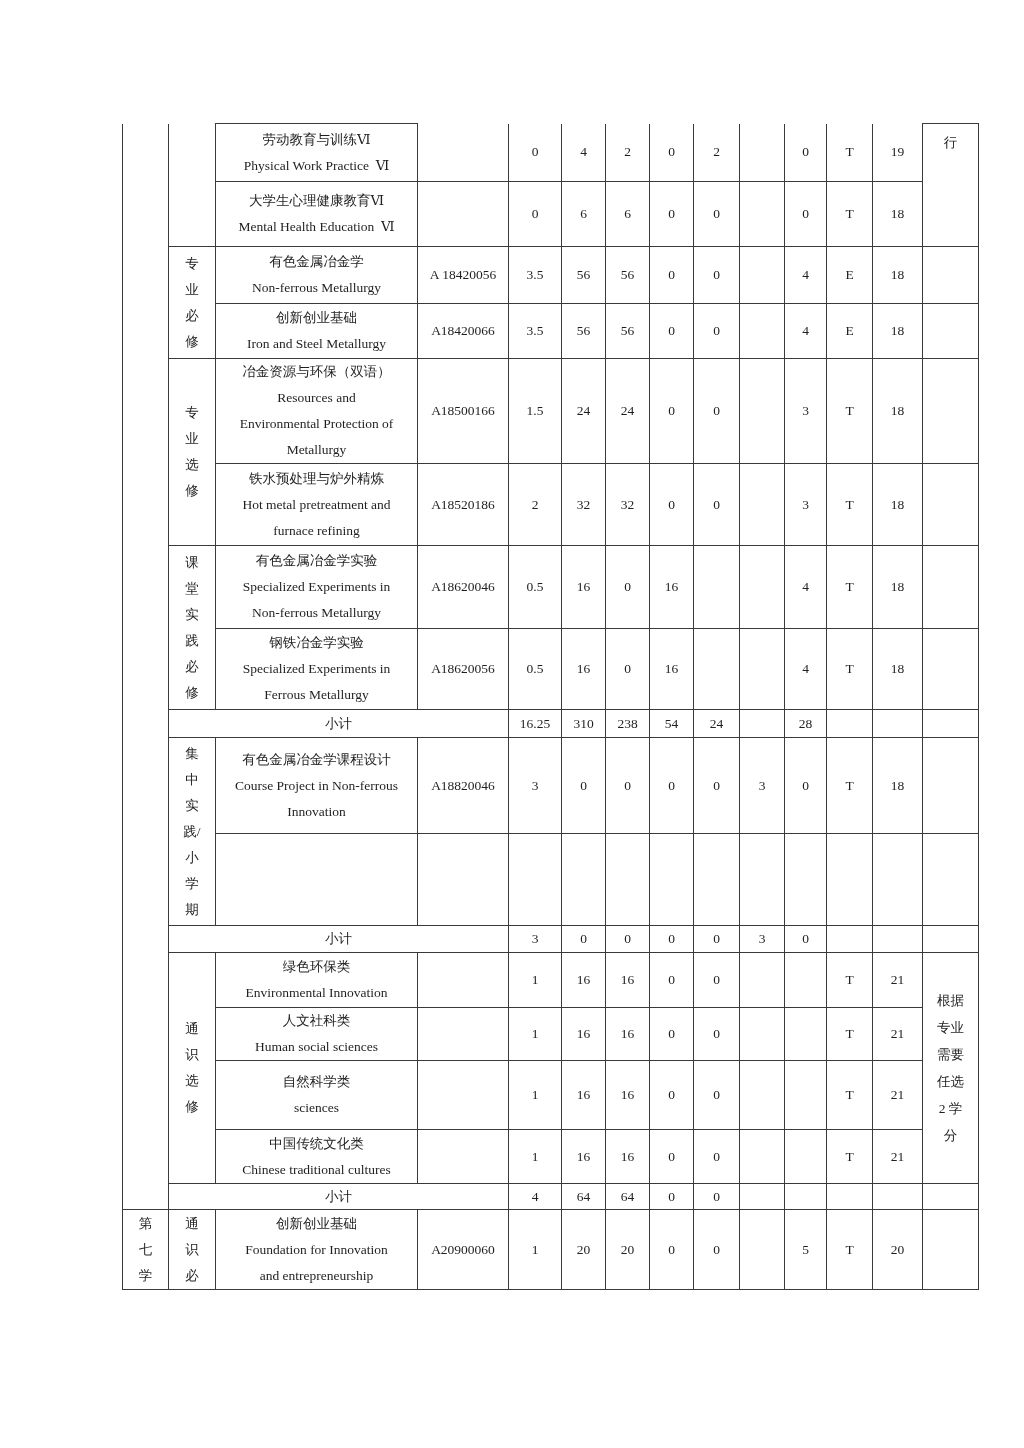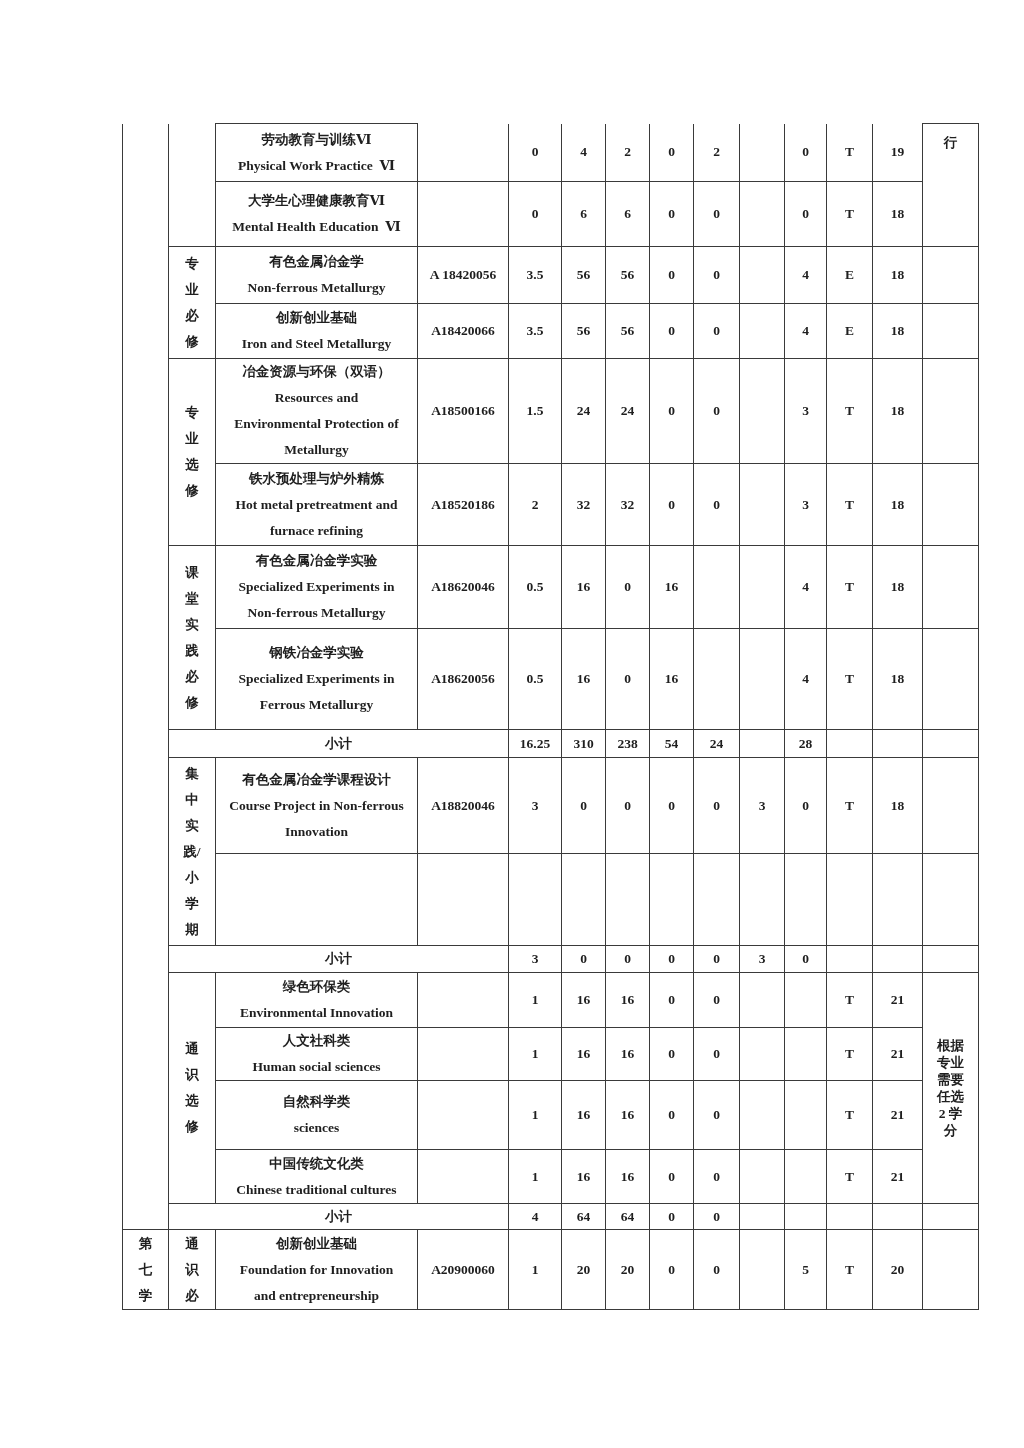--- a/index.html
+++ b/index.html
@@ -1,27 +1,27 @@
 <!DOCTYPE html>
 <html><head>
 <meta charset="utf-8">
 <style>
   html,body{margin:0;padding:0;background:#ffffff;}
   .page{position:relative;width:1024px;height:1448px;background:#ffffff;overflow:hidden;
         font-family:"Liberation Serif","DejaVu Serif",serif;color:#1f1f1f;}
   table.cur{position:absolute;left:122px;top:123px;width:856px;border-collapse:collapse;
-        table-layout:fixed;font-weight:bold;}
+        table-layout:fixed;}
   td{border:1px solid #3a3a3a;text-align:center;vertical-align:middle;padding:0;
      font-size:13.5px;line-height:26px;overflow:hidden;}
   td.nt{border-top:none;}
   .c-name{padding:0 2px;}
   .cn,.en{display:block;white-space:pre-wrap;line-height:26px;}
   .vtext{white-space:pre-wrap;line-height:26px;}
   .remark-top{vertical-align:top;padding-top:6px;}
-  .remark-elec{white-space:pre-wrap;line-height:17px;}
+  .remark-elec{white-space:pre-wrap;line-height:27px;}
   .sub{line-height:normal;}
 </style>
 </head>
 <body>
 
 <div class="page">
 <table class="cur">
   <colgroup>
     <col style="width:46px">
         <col style="width:47px">
@@ -178,21 +178,21 @@
     <td>0</td>
     <td>16</td>
     <td></td>
     <td></td>
     <td>4</td>
     <td>T</td>
     <td>18</td>
     <td></td>
   </tr>
 
-  <tr style="height:101px">
+  <tr style="height:81px">
     <td class="c-name">
       <span class="cn">钢铁冶金学实验</span>
       <span class="en">Specialized Experiments in
 Ferrous Metallurgy</span>
     </td>
     <td>A18620056</td>
     <td>0.5</td>
     <td>16</td>
     <td>0</td>
     <td>16</td>

